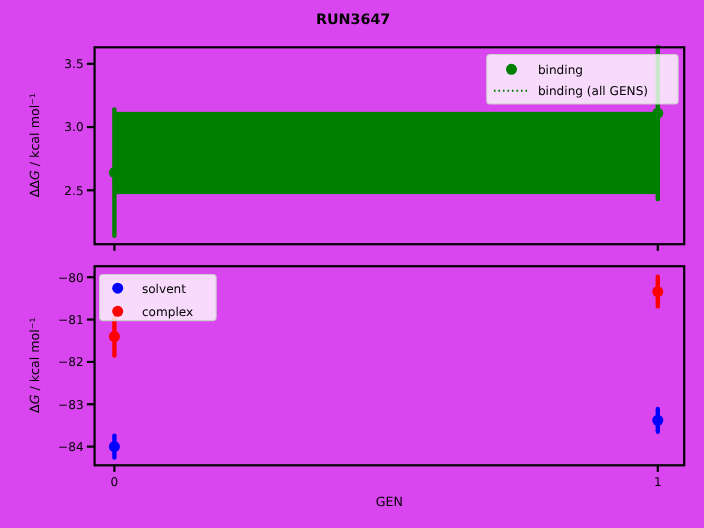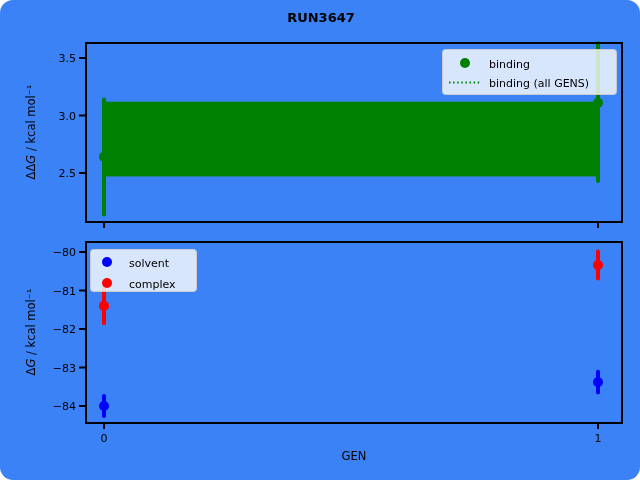--- a/index.html
+++ b/index.html
@@ -1,21 +1,20 @@
 <!DOCTYPE html>
 <html><head>
 <meta charset="utf-8">
 <style>
   html, body { margin: 0; padding: 0; background: #ffffff; }
   .figure {
     position: relative;
     width: 640px; height: 480px;
-    background: #3b82f6;
+    background: #d946ef;
     font-family: "DejaVu Sans", "Liberation Sans", sans-serif;
-    border-radius: 13px;
   }
   svg text {
     font-family: "DejaVu Sans", "Liberation Sans", sans-serif;
     fill: #000000;
   }
   .title-text { font-size: 13px; font-weight: bold; }
   .tick-label { font-size: 11px; }
   .axis-label { font-size: 11.5px; }
   .legend-label { font-size: 11px; }
 </style>

